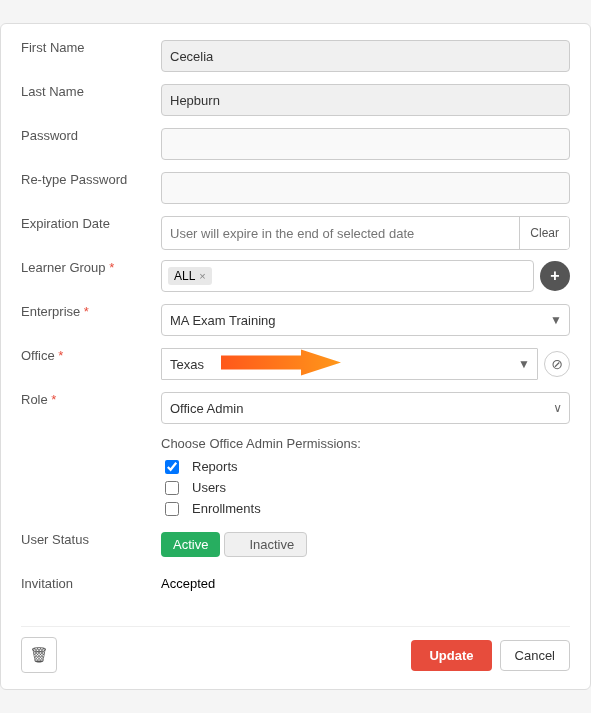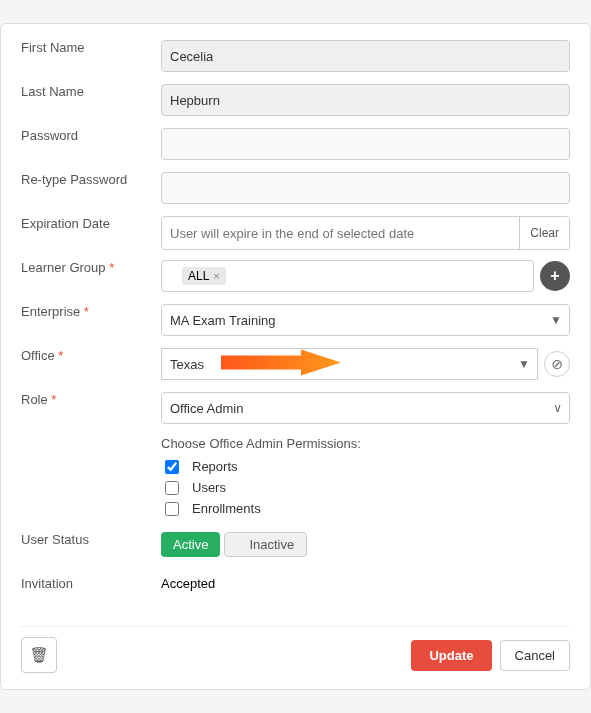--- a/index.html
+++ b/index.html
@@ -94,21 +94,21 @@
       align-items: center;
       width: 100%;
       gap: 6px;
     }
     .tag-input {
       flex: 1;
       display: flex;
       align-items: center;
       border: 1px solid #ccc;
       border-radius: 4px;
-      padding: 2px 20px;
+      padding: 2px 6px;
       height: 32px;
       background: #fff;
       gap: 4px;
     }
     .tag {
       background: #e8e8e8;
       border-radius: 3px;
       padding: 2px 6px;
       font-size: 12px;
       display: flex;

